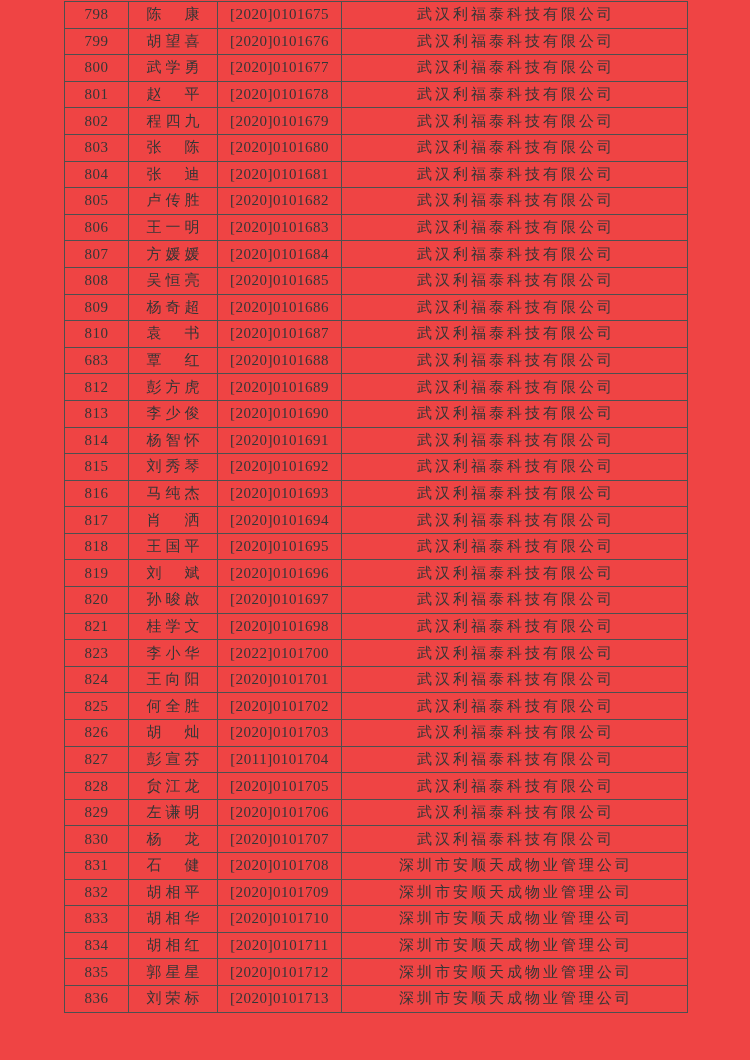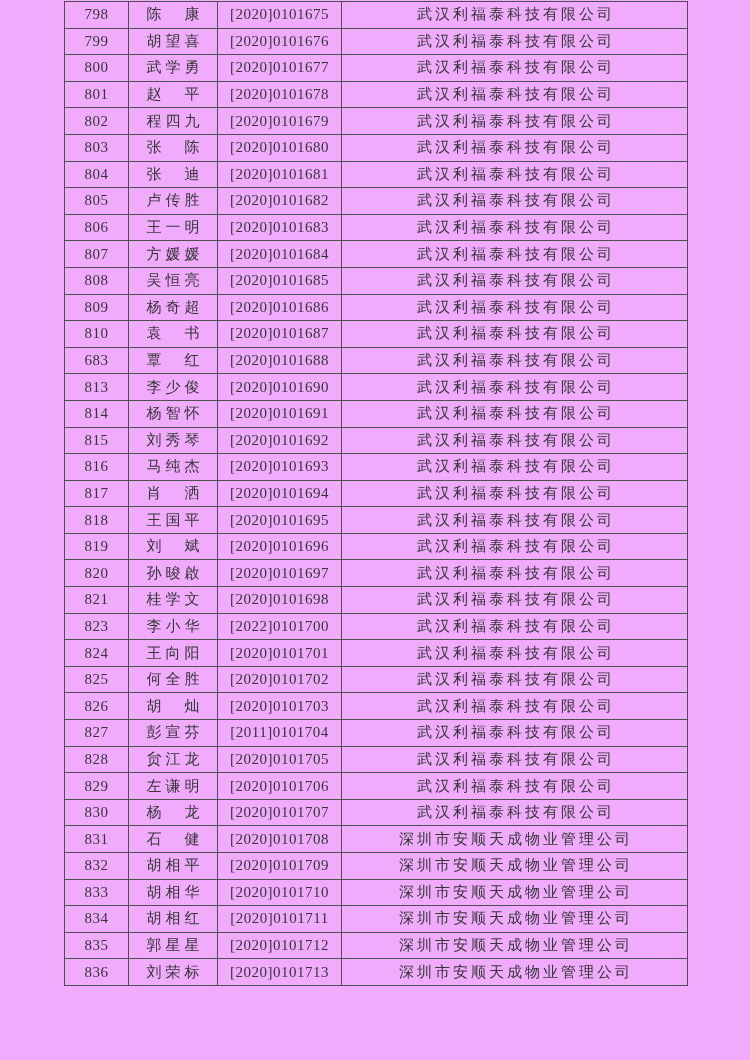--- a/index.html
+++ b/index.html
@@ -4,21 +4,21 @@
 <style>
   html, body {
     margin: 0;
     padding: 0;
     background: #ffffff;
   }
   .page {
     position: relative;
     width: 750px;
     height: 1060px;
-    background: #f0abfc;
+    background: #ef4444;
     overflow: hidden;
     font-family: "Liberation Serif", "DejaVu Serif", serif;
   }
   table.roster {
     position: absolute;
     left: 64px;
     top: 1px;
     border-collapse: collapse;
     table-layout: fixed;
     width: 623px;
@@ -155,20 +155,26 @@
     <td class="col-company">武汉利福泰科技有限公司</td>
   </tr>
 
   <tr>
     <td class="col-no">683</td>
     <td class="col-name">覃　红</td>
     <td class="col-cert">[2020]0101688</td>
     <td class="col-company">武汉利福泰科技有限公司</td>
   </tr>
 
+  <tr>
+    <td class="col-no">812</td>
+    <td class="col-name">彭方虎</td>
+    <td class="col-cert">[2020]0101689</td>
+    <td class="col-company">武汉利福泰科技有限公司</td>
+  </tr>
 
   <tr>
     <td class="col-no">813</td>
     <td class="col-name">李少俊</td>
     <td class="col-cert">[2020]0101690</td>
     <td class="col-company">武汉利福泰科技有限公司</td>
   </tr>
 
   <tr>
     <td class="col-no">814</td>

